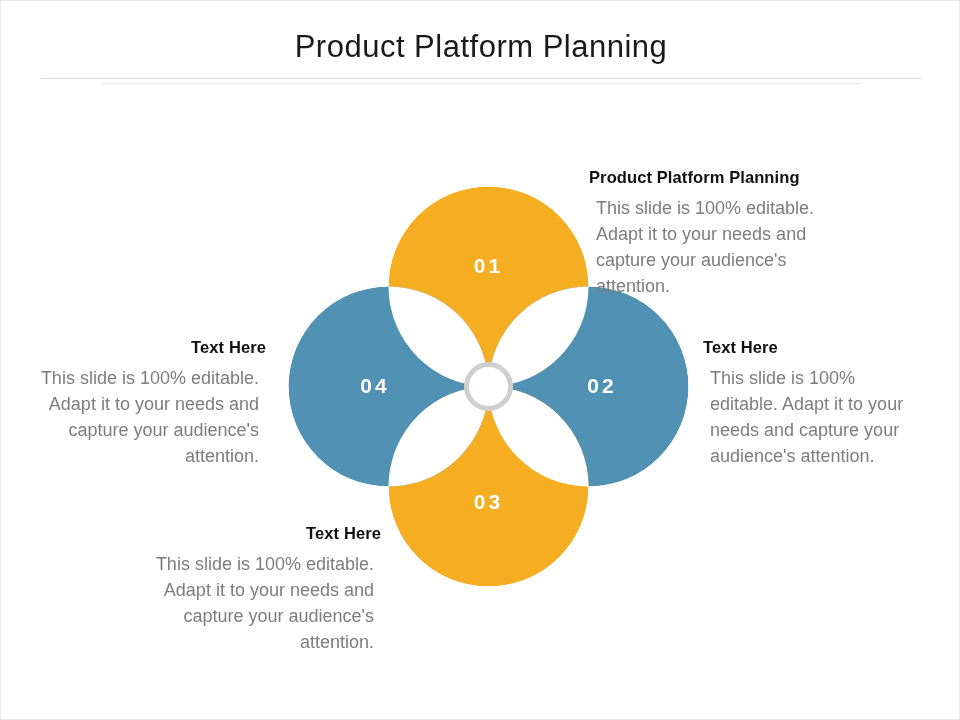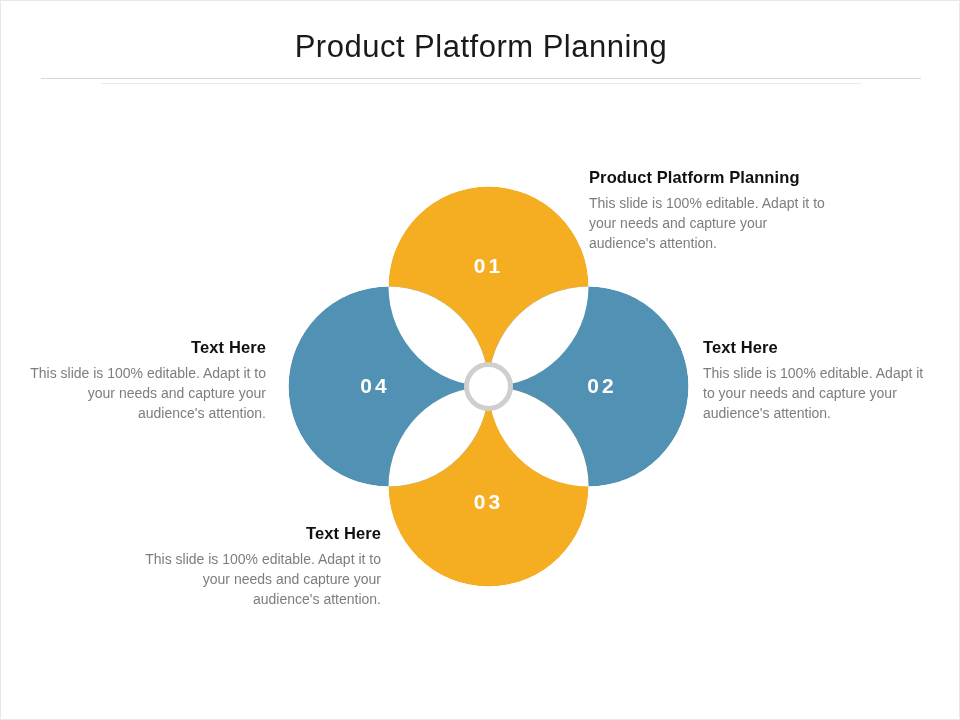--- a/index.html
+++ b/index.html
@@ -78,25 +78,25 @@
   .txt-block { position: absolute; }
   .txt-head {
     font-size: 16.5px;
     font-weight: bold;
     color: #111111;
     letter-spacing: 0.1px;
     margin: 0 0 5px 0;
     line-height: 1.2;
   }
   .txt-body {
-    font-size: 14px;
+    font-size: 18px;
     font-weight: 400;
     color: #7d7d7d;
     line-height: 1.45;
-    margin: 0;
+    margin: 7px;
   }
 
   #block-01 { left: 588px; top: 167px; width: 260px; text-align: left; }
   #block-01 .txt-body { width: 238px; }
   #block-02 { left: 702px; top: 337px; width: 232px; text-align: left; }
   #block-04 { left: 28px;  top: 337px; width: 237px; text-align: right; }
   #block-03 { left: 140px; top: 523px; width: 240px; text-align: right; }
 </style>
 </head>
 <body>

